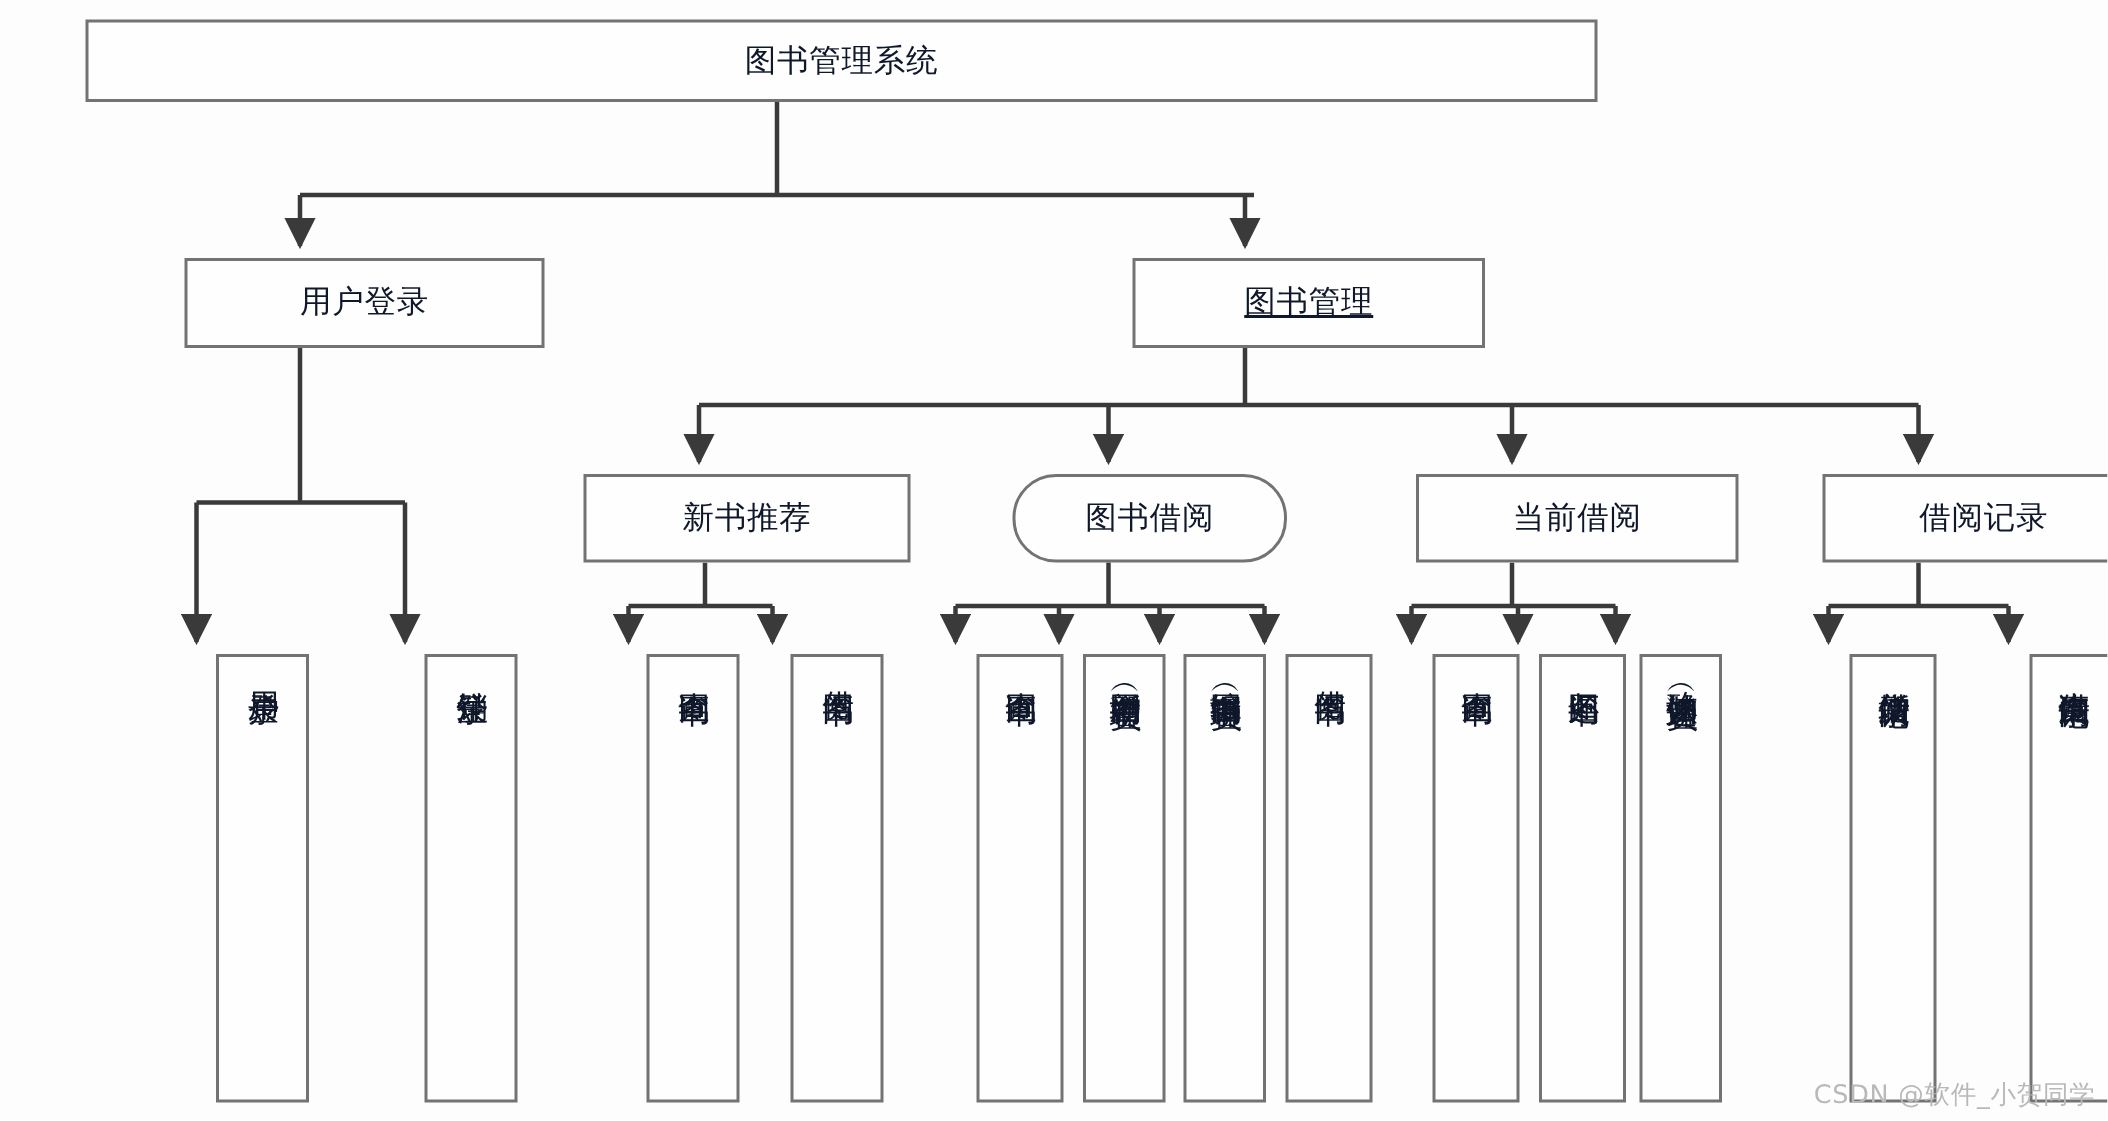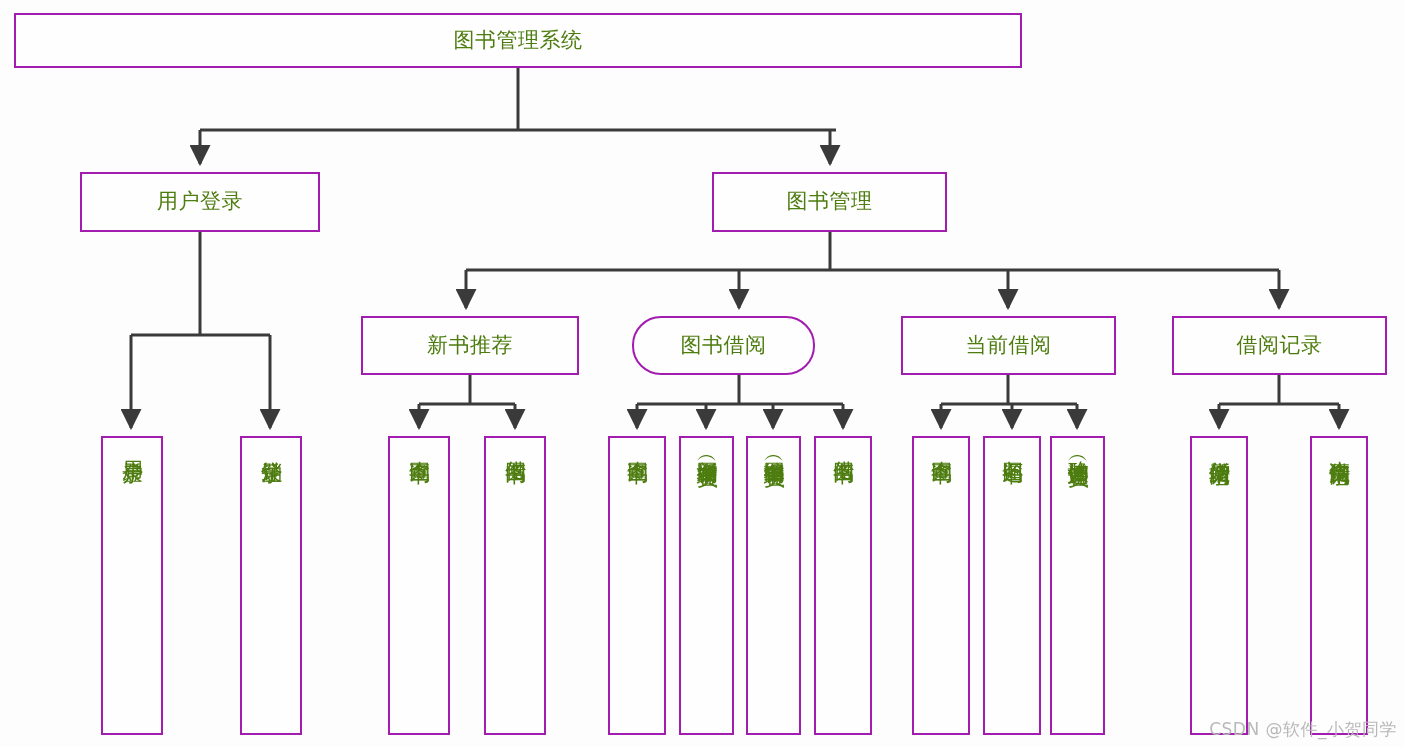--- a/index.html
+++ b/index.html
@@ -21,25 +21,26 @@
     left: 0;
     top: 0;
     width: 1405px;
     height: 747px;
     pointer-events: none;
   }
   .node {
     position: absolute;
     box-sizing: border-box;
     background: #fefefe;
-    border: 2px solid #a21caf;
+    border: 2px solid #737373;
     display: flex;
     align-items: center;
     justify-content: center;
-    color: #4d7c0f;
+    color: #0f172a;
+    margin-left: 43px;
   }
   .node-h {
     font-size: 21px;
     line-height: 1.2;
     letter-spacing: 0.5px;
   }
   .node-leaf {
     align-items: flex-start;
     justify-content: center;
     padding-top: 6px;
@@ -118,25 +119,25 @@
     </g>
   </svg>
 
   <div class="node node-h" style="left:14px; top:13px; width:1008px; height:55px;">
     <span>图书管理系统</span>
   </div>
 
   <div class="node node-h" style="left:80px; top:172px; width:240px; height:60px;">
     <span>用户登录</span>
   </div>
-  <div class="node node-h" style="left:712px; top:172px; width:235px; height:60px;">
+  <div class="node node-h" style="left:712px; top:172px; width:235px; height:60px;text-decoration:underline;">
     <span>图书管理</span>
   </div>
 
-  <div class="node node-h" style="left:361px; top:316px; width:218px; height:59px;">
+  <div class="node node-h" style="left:346px; top:316px; width:218px; height:59px;">
     <span>新书推荐</span>
   </div>
   <div class="node node-h" style="left:632px; top:316px; width:183px; height:59px;border-radius:29px;">
     <span>图书借阅</span>
   </div>
   <div class="node node-h" style="left:901px; top:316px; width:215px; height:59px;text-align:center;">
     <span>当前借阅</span>
   </div>
   <div class="node node-h" style="left:1172px; top:316px; width:215px; height:59px;justify-content:center;">
     <span>借阅记录</span>

